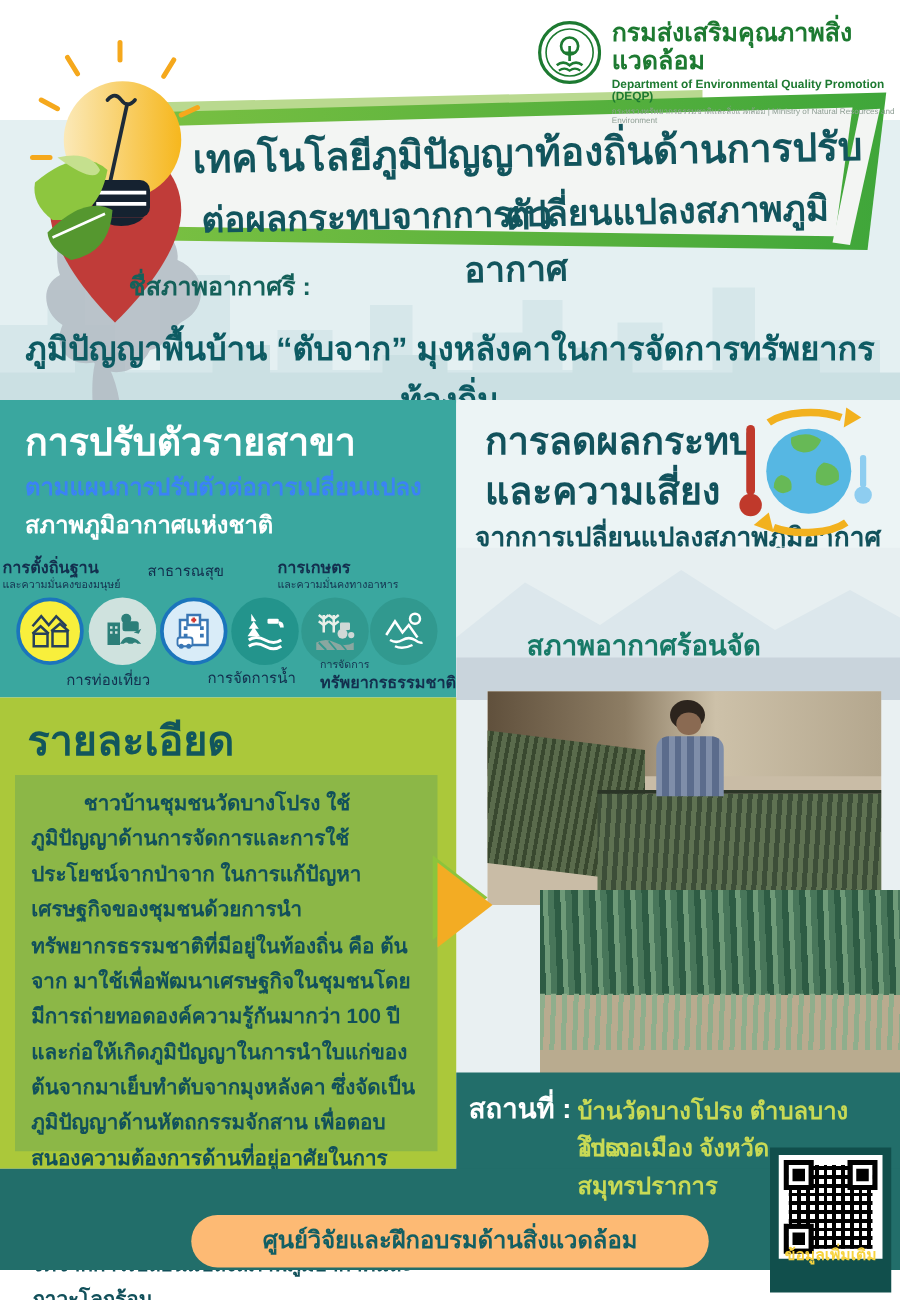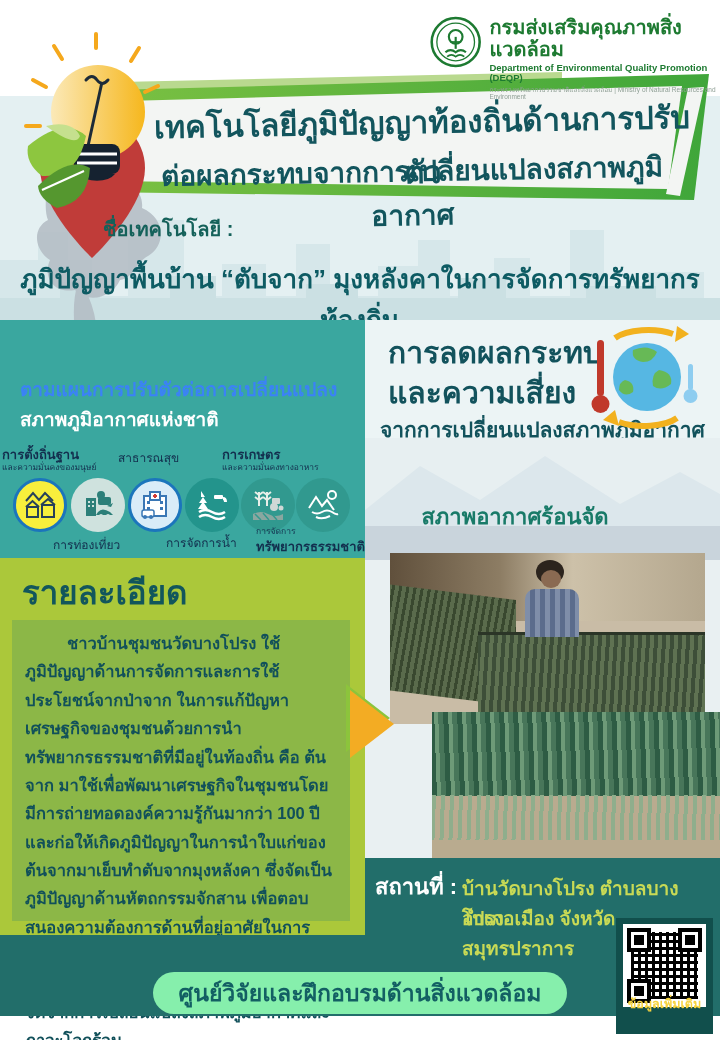--- a/index.html
+++ b/index.html
@@ -70,22 +70,22 @@
           background:repeating-linear-gradient(88deg,#2e5c44 0 5px,#6e9a78 5px 9px,#48765a 9px 14px);}
   .p2-fringe{position:absolute;left:0;top:55%;width:100%;height:30%;
           background:repeating-linear-gradient(92deg,#8fae8c 0 4px,rgba(0,0,0,0) 4px 9px);}
 
   
   .band-right{left:365px;top:858px;width:355px;height:80px;background:#226e6a;}
   .band{left:0;top:935px;width:720px;height:81px;background:#226e6a;}
   .loc-label{left:375px;top:869px;font-size:22px;font-weight:bold;color:#ffffff;}
   .loc1{left:462px;top:873px;font-size:19px;font-weight:bold;color:#c9da55;}
   .loc2{left:462px;top:903px;font-size:19px;font-weight:bold;color:#c9da55;}
-  .pill{left:153px;top:972px;width:414px;height:42px;border-radius:21px;background:#86efac;
-        text-align:center;line-height:42px;font-size:23px;font-weight:bold;color:#135f63;}
+  .pill{left:153px;top:972px;width:414px;height:42px;border-radius:21px;background:#fdba74;
+        text-align:center;line-height:42px;font-size:19px;font-weight:bold;color:#135f63;}
   .qr-panel{left:616px;top:918px;width:97px;height:116px;background:#114f4c;}
   .qr-code{position:absolute;left:7px;top:6px;width:83px;height:83px;background:#ffffff;}
   .qr-noise{position:absolute;left:8px;top:8px;right:8px;bottom:8px;
         background:repeating-linear-gradient(0deg,#000 0 3px,rgba(0,0,0,0) 3px 7px),
                    repeating-linear-gradient(90deg,#000 0 3px,#fff 3px 7px);}
   .qr-f{position:absolute;width:10px;height:10px;background:#000;border:3px solid #fff;outline:4px solid #000;}
   .qr-f.tl{left:8px;top:8px;} .qr-f.tr{right:8px;top:8px;} .qr-f.bl{left:8px;bottom:8px;}
   .qr-label{position:absolute;left:0;bottom:20px;width:100%;text-align:center;
         font-size:12.5px;font-weight:bold;color:#f7d33e;}
 </style>
@@ -158,24 +158,25 @@
       <path d="M18 42 q6 -5 12 0 q6 -5 12 0" stroke="#1d7a31" stroke-width="2.5" fill="none"></path>
       <path d="M20 47 q5 -4 10 0 q5 -4 10 0" stroke="#1d7a31" stroke-width="2" fill="none"></path>
     </svg>
     <div class="logo-text">
       <span class="logo-th">กรมส่งเสริมคุณภาพสิ่งแวดล้อม</span>
       <span class="logo-en">Department of Environmental Quality Promotion (DEQP)</span>
       <span class="logo-sub">กระทรวงทรัพยากรธรรมชาติและสิ่งแวดล้อม | Ministry of Natural Resources and Environment</span>
     </div>
   </div>
 
-  <div class="abs tech-label">ชื่อเทคโนโลยี :</div>
+  <div class="abs tech-label">ชื่สภาพอากาศรี :</div>
   <div class="abs tech-value">ภูมิปัญญาพื้นบ้าน “ตับจาก” มุงหลังคาในการจัดการทรัพยากรท้องถิ่น</div>
 
   <div class="abs panel-adapt"></div>
+  <div class="abs ad-title">การปรับตัวรายสาขา</div>
   <div class="abs ad-sub1">ตามแผนการปรับตัวต่อการเปลี่ยนแปลง</div>
   <div class="abs ad-sub2">สภาพภูมิอากาศแห่งชาติ</div>
 
   <div class="abs sectors">
 
     <div class="slabel" style="left:2px;top:0;width:112px;">
       <b>การตั้งถิ่นฐาน</b>
       <span class="sm">และความมั่นคงของมนุษย์</span>
     </div>
     <div class="slabel" style="left:118px;top:3px;width:80px;">

